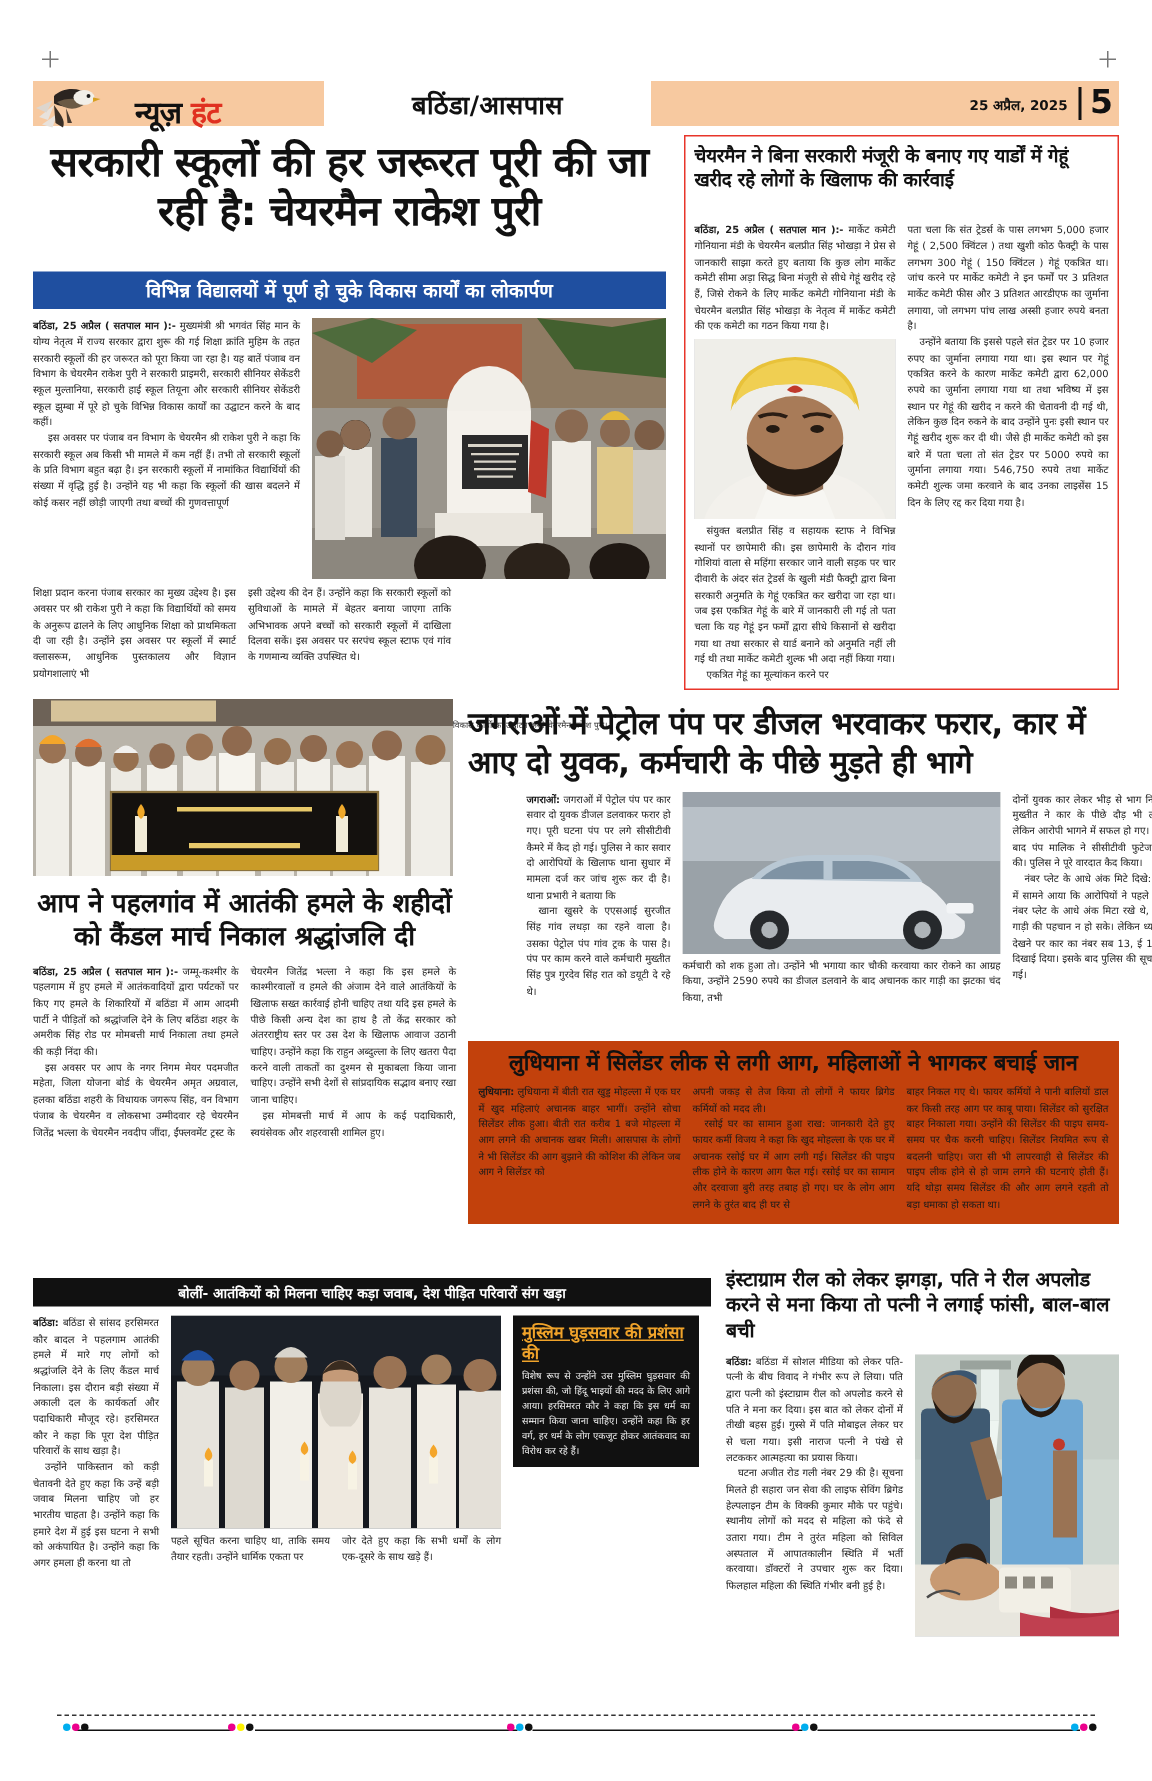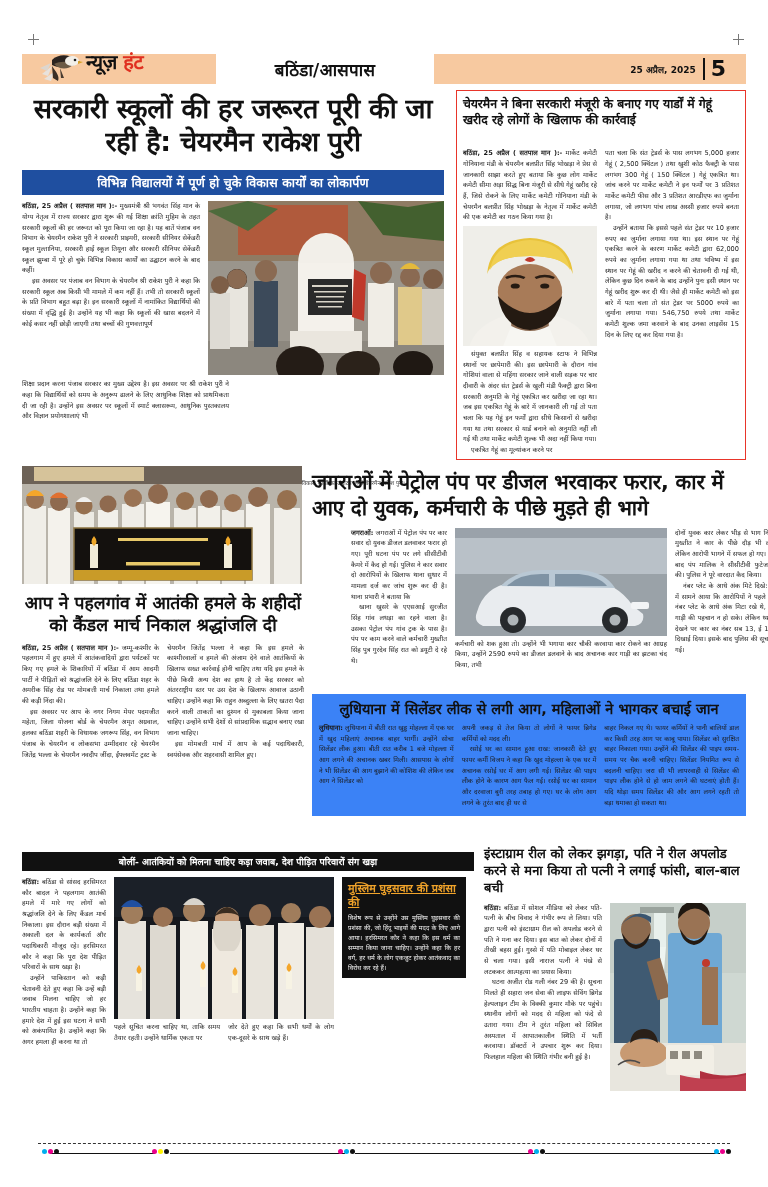--- a/index.html
+++ b/index.html
@@ -17,47 +17,47 @@
   .crop::before,.crop::after{ content:""; position:absolute; background:#777; }
   .crop::before{ left:5px; top:0; width:1px; height:11px; }
   .crop::after{ top:5px; left:0; height:1px; width:11px; }
 
   
   .masthead{
     position:absolute; left:22px; top:54px; width:724px; height:30px;
     background:#f7c9a0; display:flex; align-items:center;
   }
   .mh-logo{
-    position:absolute; left:16px; top:-6px; width:128px; height:40px;
-    display:flex; align-items:flex-start; gap:0; overflow:hidden;
+    position:absolute; left:0; top:-6px; width:128px; height:40px;
+    display:flex; align-items:flex-end; gap:20px; overflow:hidden;
   }
   .hawk{ width:48px; height:36px; position:relative; flex:0 0 auto; }
   .brand{ font-size:20px; font-weight:bold; letter-spacing:-.5px; white-space:nowrap; }
   .brand .b1{ color:#111; }
   .brand .b2{ color:#e03020; }
   .mh-section{
     position:absolute; left:194px; top:0; height:30px; width:218px;
     background:#ffffff; display:flex; align-items:center; justify-content:center;
     font-size:17px; font-weight:bold; letter-spacing:.3px;
   }
   .mh-right{
     position:absolute; right:0; top:0; height:30px;
-    display:flex; align-items:center; gap:7px; padding-right:20px;
+    display:flex; align-items:center; gap:7px; padding-right:4px;
   }
   .mh-date{ font-size:9px; font-weight:bold; }
   .mh-pagenum{ font-size:22px; font-weight:bold; border-left:2px solid #111; padding-left:6px; line-height:1; }
 
   
   .lead{ position:absolute; left:22px; top:92px; width:422px; }
   .lead h1{
     font-size:27px; line-height:1.23; font-weight:bold; letter-spacing:-.3px;
     text-align:center;
   }
   .subbar{
-    margin-top:12px; background:#1f4fa0; color:#fff; text-align:center;
+    margin-top:23px; background:#1f4fa0; color:#fff; text-align:center;
     font-size:12.5px; font-weight:bold; padding:4px 2px; letter-spacing:.1px;
   }
 
   
   .bt{ font-size:6.6px; line-height:1.62; text-align:justify; color:#1a1a1a; }
   .bt b{ font-weight:bold; }
   .dateline{ font-weight:bold; }
 
   .cols2{ display:flex; gap:8px; }
   .cols3{ display:flex; gap:8px; }
@@ -79,21 +79,21 @@
   .midleft{ position:absolute; left:22px; top:466px; width:280px; }
   .midright{ position:absolute; left:312px; top:470px; width:434px; }
   .midright h2{ font-size:20.5px; line-height:1.26; font-weight:bold; letter-spacing:-.2px; }
 
   .hl2{ position:absolute; left:22px; top:592px; width:282px; }
   .hl2 h2{ font-size:17.5px; line-height:1.28; font-weight:bold; text-align:center; }
 
   
   .bluebox{
     position:absolute; left:312px; top:694px; width:434px; height:122px;
-    background:#3b82f6; padding:6px 7px;
+    background:#c2410c; padding:6px 7px;
   }
   .bluebox h2{ font-size:14.5px; line-height:1.25; font-weight:bold; text-align:center; }
 
   
   .bl{ position:absolute; left:22px; top:846px; width:452px; }
   .bl h2{ font-size:21px; line-height:1.3; font-weight:bold; text-align:center; letter-spacing:-.2px; }
   .blackbar{
     background:#111; color:#fff; text-align:center; font-size:9.2px; font-weight:bold;
     padding:3px 1px; margin-top:6px;
   }
@@ -205,20 +205,23 @@
               <ellipse cx="205" cy="166" rx="20" ry="16" fill="#1f1813"></ellipse>
             </g>
           </svg>
         </div>
       </div>
     </div>
 
     <div class="cols3" style="margin-top:4px;">
       <div class="col">
           <p class="bt">शिक्षा प्रदान करना पंजाब सरकार का मुख्य उद्देश्य है। इस अवसर पर श्री राकेश पुरी ने कहा कि विद्यार्थियों को समय के अनुरूप ढालने के लिए आधुनिक शिक्षा को प्राथमिकता दी जा रही है। उन्होंने इस अवसर पर स्कूलों में स्मार्ट क्लासरूम, आधुनिक पुस्तकालय और विज्ञान प्रयोगशालाएं भी</p>
+        </div>
+      <div class="col">
+          <p class="bt">इसी उद्देश्य की देन हैं। उन्होंने कहा कि सरकारी स्कूलों को सुविधाओं के मामले में बेहतर बनाया जाएगा ताकि अभिभावक अपने बच्चों को सरकारी स्कूलों में दाखिला दिलवा सकें। इस अवसर पर सरपंच स्कूल स्टाफ एवं गांव के गणमान्य व्यक्ति उपस्थित थे।</p>
         </div>
       <div class="col"></div>
     </div>
     <div class="cap" style="position:absolute;left:186px;top:385px;width:236px;">शिक्षा क्रांति मुहिम के तहत विकास कार्यों का उद्घाटन करते चेयरमैन राकेश पुरी।</div>
   </div>
 
   <div class="redbox">
     <h2>चेयरमैन ने बिना सरकारी मंजूरी के बनाए गए यार्डों में गेहूं खरीद रहे लोगों के खिलाफ की कार्रवाई</h2>
     <div class="cols2" style="margin-top:20px;">
       <div class="col">

